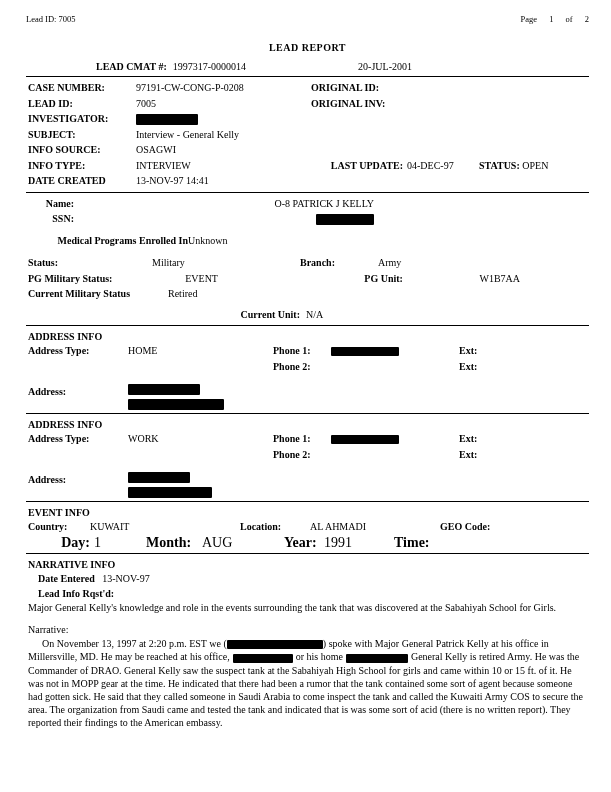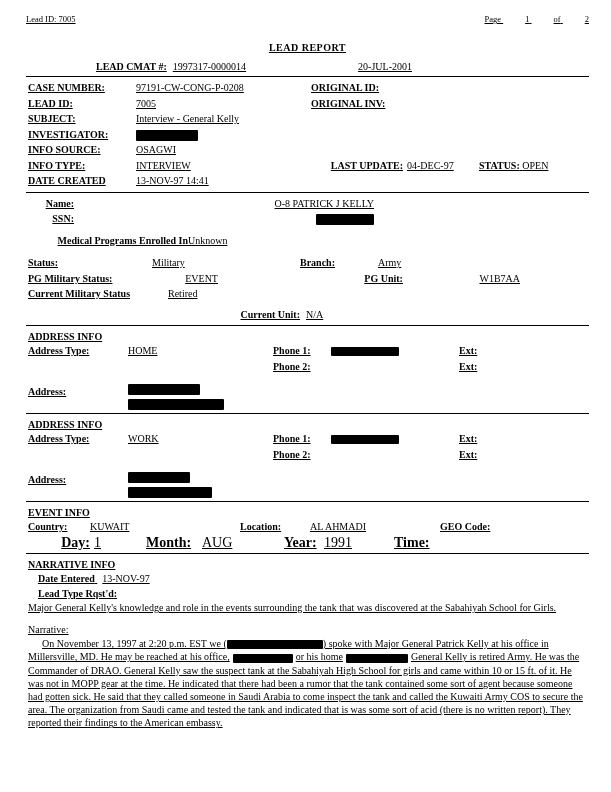--- a/index.html
+++ b/index.html
@@ -14,29 +14,28 @@
     color: #000000;
     position: relative;
     overflow: hidden;
   }
   .page {
     position: relative;
     width: 611px;
     height: 673px;
     box-sizing: border-box;
     padding: 14px 22px 10px 26px;
-    text-decoration: underline;
   }
   .topbar {
     display: flex;
     justify-content: space-between;
     font-size: 8.5px;
     margin-bottom: 18px;
   }
-  .topbar .pageno span { margin-left: 22px; }
+  .topbar .pageno span { margin-left: 10px; }
   .doc-title {
     text-align: center;
     font-weight: bold;
     font-size: 10px;
     letter-spacing: 0.5px;
     margin-bottom: 8px;
   }
   .cmat-row {
     display: flex;
     font-size: 10px;
@@ -155,28 +154,28 @@
       <span class="c3">ORIGINAL ID:</span>
       <span class="c4"></span>
     </div>
     <div class="hdr-line">
       <span class="c1">LEAD ID:</span>
       <span class="c2">7005</span>
       <span class="c3">ORIGINAL INV:</span>
       <span class="c4"></span>
     </div>
     <div class="hdr-line">
-      <span class="c1">SUBJECT:</span>
-      <span class="c2">Interview - General Kelly</span>
-    </div>
-    <div class="hdr-line">
       <span class="c1">INVESTIGATOR:</span>
       <span class="c2">
         <span class="redact tall" style="width:62px;"></span>
       </span>
+    </div>
+    <div class="hdr-line">
+      <span class="c1">SUBJECT:</span>
+      <span class="c2">Interview - General Kelly</span>
     </div>
     <div class="hdr-line">
       <span class="c1">INFO SOURCE:</span>
       <span class="c2">OSAGWI</span>
     </div>
     <div class="hdr-line">
       <span class="c1">INFO TYPE:</span>
       <span class="c2">INTERVIEW</span>
       <span class="c3" style="width:92px;text-align:right;padding-right:4px;">LAST UPDATE:</span>
       <span class="c4" style="width:72px;">04-DEC-97</span>
@@ -315,21 +314,21 @@
 
   <div class="rule"></div>
 
   <div class="section">
     <div class="sec-head">NARRATIVE INFO</div>
     <div class="nar-line" style="padding-left:12px;">
       <span class="nar-label">Date Entered</span>
       <span style="margin-left:5px;">13-NOV-97</span>
     </div>
     <div class="nar-line" style="padding-left:12px;">
-      <span class="nar-label">Lead Type Rqst'd:</span>
+      <span class="nar-label">Lead Info Rqst'd:</span>
       <span style="margin-left:5px;"></span>
     </div>
     <div class="nar-body" style="padding-left:2px;">Major General Kelly's knowledge and role in the events surrounding the tank that was discovered at the Sabahiyah School for Girls.</div>
     <div class="nar-line" style="padding-left:2px;margin-top:8px;">Narrative:</div>
     <div class="nar-body" style="padding-left:2px;">
       <p class="indent"><span>On November 13, 1997 at 2:20 p.m. EST we (</span><span class="redact" style="width:96px;"></span><span>) spoke with Major General Patrick Kelly at his office in Millersville, MD.  He may be reached at his office,</span><span class="redact" style="width:60px;margin:0 3px;"></span><span>or his home</span><span class="redact" style="width:62px;margin:0 3px;"></span><span>General Kelly is retired Army.  He was the Commander of DRAO.  General Kelly saw the suspect tank at the Sabahiyah High School for girls and came within 10 or 15 ft. of it.  He was not in MOPP gear at the time.  He indicated that there had been a rumor that the tank contained some sort of agent because someone had gotten sick.  He said that they called someone in Saudi Arabia to come inspect the tank and called the Kuwaiti Army COS to secure the area.  The organization from Saudi came and tested the tank and indicated that is was some sort of acid (there is no written report).  They reported their findings to the American embassy.</span></p>
     </div>
   </div>
 
 </div>

